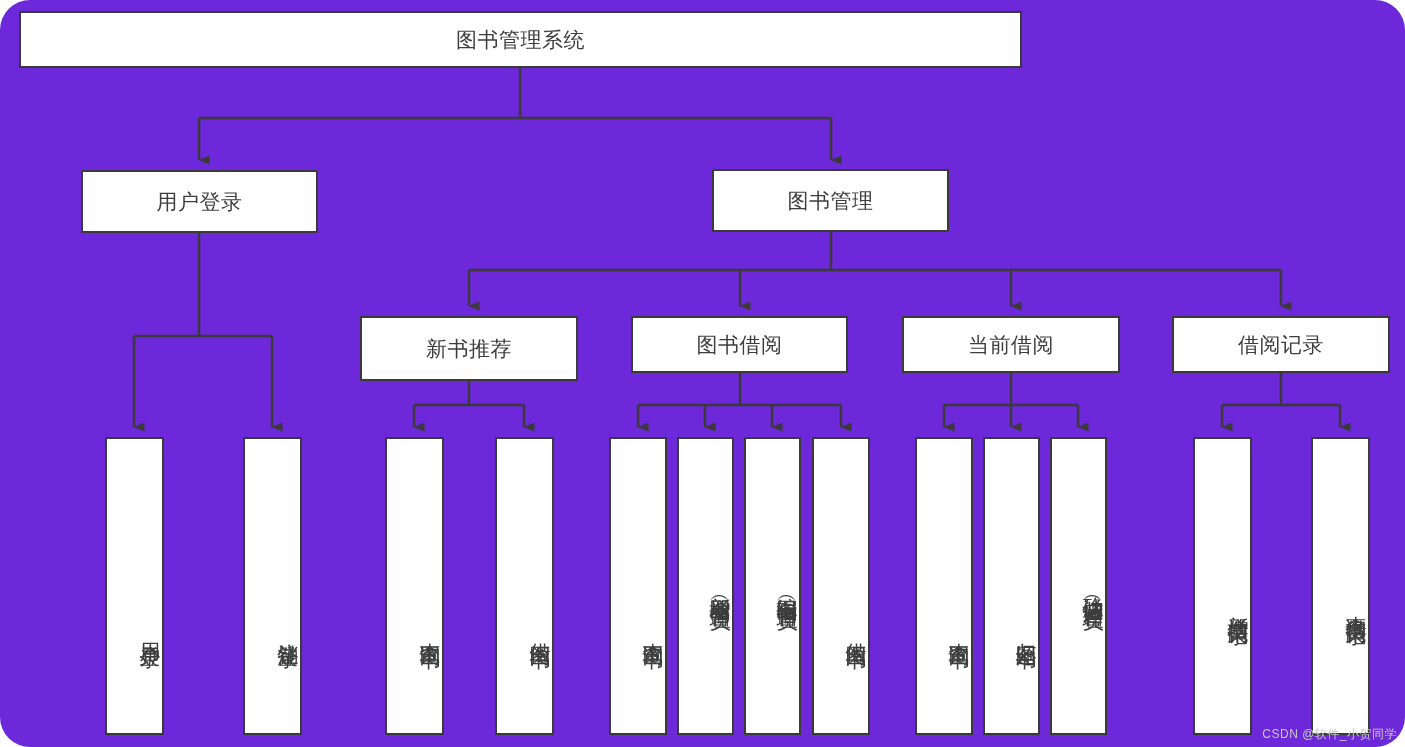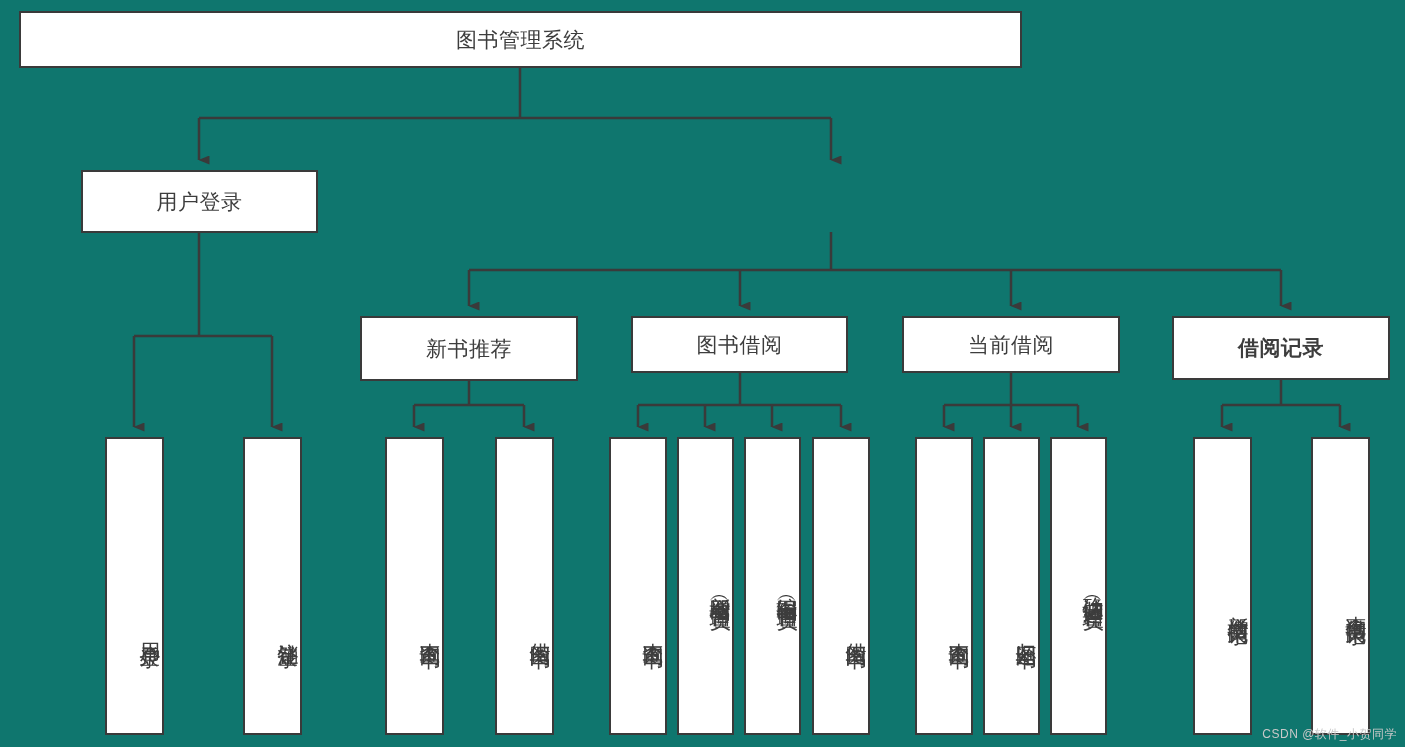--- a/index.html
+++ b/index.html
@@ -7,22 +7,23 @@
     padding: 0;
     background: #ffffff;
   }
   body {
     font-family: "Liberation Sans", "DejaVu Sans", sans-serif;
   }
   #canvas {
     position: relative;
     width: 1405px;
     height: 747px;
-    background: #0f766e;
+    background: #6d28d9;
     overflow: hidden;
+    border-radius: 30px;
   }
   svg.edges {
     position: absolute;
     left: 0;
     top: 0;
     width: 1405px;
     height: 747px;
     pointer-events: none;
   }
   .node {
@@ -122,31 +123,34 @@
     </g>
   </svg>
 
   <div class="node horiz" style="left:19px; top:11px; width:1003px; height:57px;">
     <span>图书管理系统</span>
   </div>
 
   <div class="node horiz" style="left:81px; top:170px; width:237px; height:63px;">
     <span>用户登录</span>
   </div>
+  <div class="node horiz" style="left:712px; top:169px; width:237px; height:63px;">
+    <span>图书管理</span>
+  </div>
 
   <div class="node horiz" style="left:360px; top:316px; width:218px; height:65px;">
     <span>新书推荐</span>
   </div>
   <div class="node horiz" style="left:631px; top:316px; width:217px; height:57px;">
     <span>图书借阅</span>
   </div>
   <div class="node horiz" style="left:902px; top:316px; width:218px; height:57px;">
     <span>当前借阅</span>
   </div>
-  <div class="node horiz" style="left:1172px; top:316px; width:218px; height:64px;font-weight:bold;">
+  <div class="node horiz" style="left:1172px; top:316px; width:218px; height:57px;">
     <span>借阅记录</span>
   </div>
 
   <div class="node vert" style="left:105px; top:437px; width:59px; height:298px; padding-top:88px;">
     <span class="vtext">用户登录</span>
   </div>
   <div class="node vert" style="left:243px; top:437px; width:59px; height:298px; padding-top:88px;">
     <span class="vtext">注销登录</span>
   </div>
 

